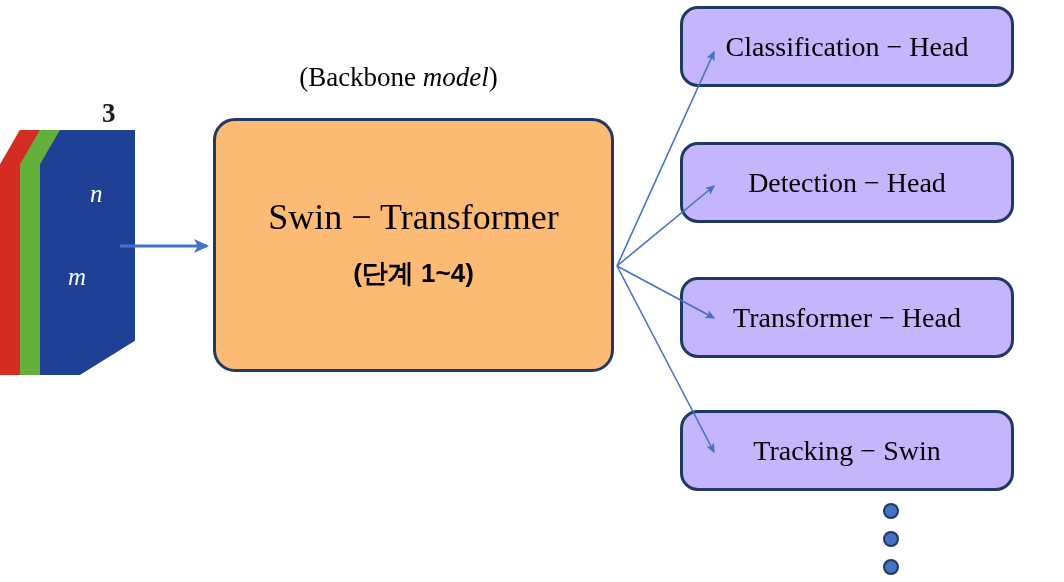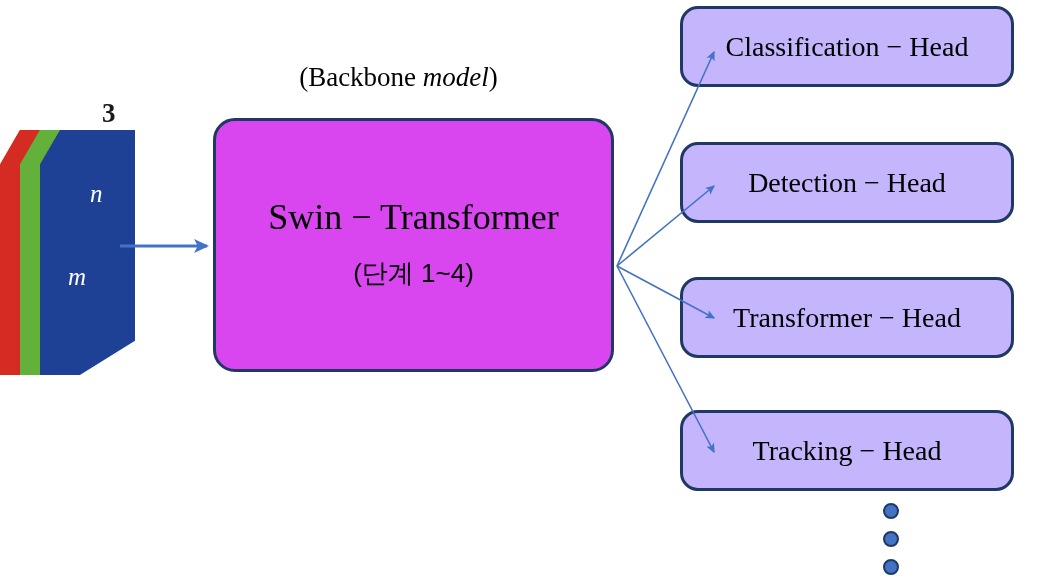--- a/index.html
+++ b/index.html
@@ -76,41 +76,42 @@
   }
   #backbone-label .ital { font-style: italic; }
 
   #backbone-box {
     position: absolute;
     left: 213px;
     top: 118px;
     width: 401px;
     height: 254px;
     box-sizing: border-box;
-    background: #d946ef;
+    background: #fdba74;
     border: 3px solid #1F3864;
     border-radius: 22px;
     display: flex;
     flex-direction: column;
     align-items: center;
     justify-content: center;
   }
   #backbone-title {
     font-size: 36px;
     color: #000000;
     line-height: 1.05;
     white-space: nowrap;
     font-family: "Liberation Serif", serif;
   }
   #backbone-subtitle {
     font-size: 26px;
     color: #000000;
     margin-top: 20px;
     white-space: nowrap;
     font-family: "Liberation Sans", sans-serif;
+    font-weight: bold;
   }
 
   
   .head-box {
     position: absolute;
     left: 680px;
     width: 334px;
     height: 81px;
     box-sizing: border-box;
     background: #c4b5fd;
@@ -185,21 +186,21 @@
   <div class="head-box" id="head-0">
     <span class="head-label">Classification − Head</span>
   </div>
   <div class="head-box" id="head-1">
     <span class="head-label">Detection − Head</span>
   </div>
   <div class="head-box" id="head-2">
     <span class="head-label">Transformer − Head</span>
   </div>
   <div class="head-box" id="head-3">
-    <span class="head-label">Tracking − Head</span>
+    <span class="head-label">Tracking − Swin</span>
   </div>
 
   <div id="ellipsis-dots">
     <div class="ellipsis-dot"></div>
     <div class="ellipsis-dot"></div>
     <div class="ellipsis-dot"></div>
   </div>
 
   <svg id="arrows-layer" viewBox="0 0 1064 582">
     <defs>

